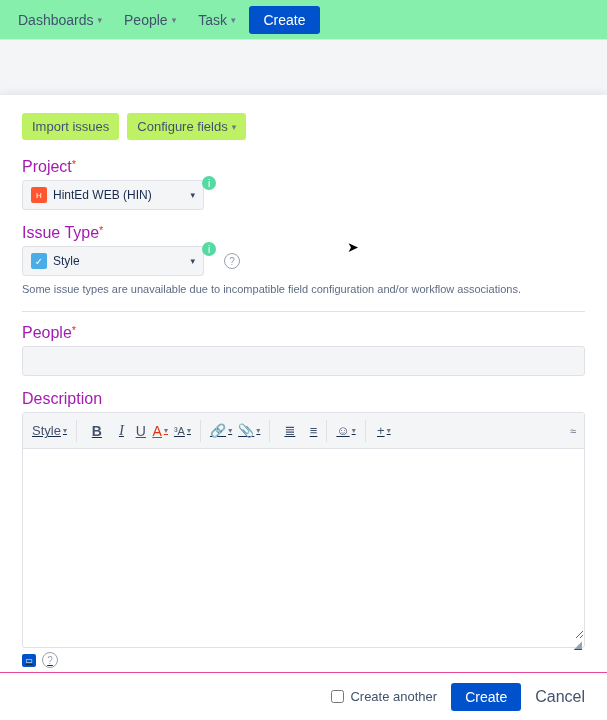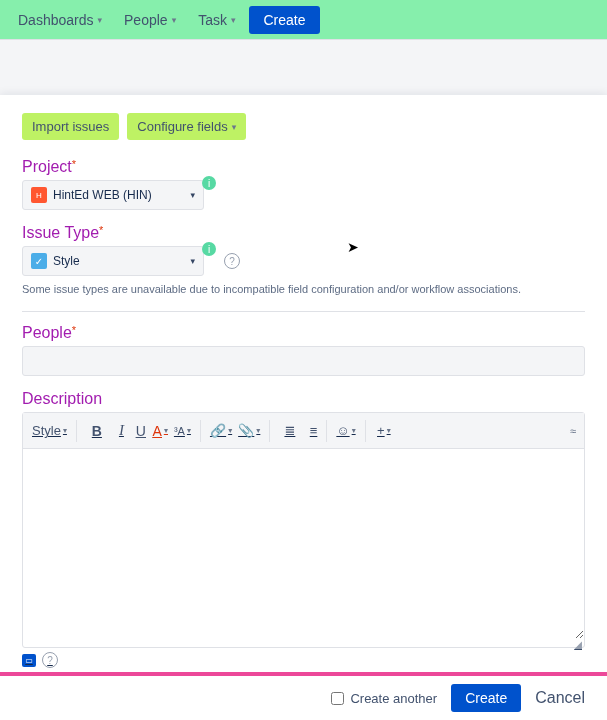--- a/index.html
+++ b/index.html
@@ -227,21 +227,21 @@
     border-radius: 3px;
   }
   .cal-icon { color:#6b778c; font-size:14px; cursor:pointer;}
 
   
   .footer {
     position: absolute;
     left: 0; right: 0; bottom: 0;
     height: 48px;
     background: #fff;
-    border-top: 4px solid #ec4899;
+    border-top: 1px solid #ec4899;
     display: flex;
     align-items: center;
     justify-content: flex-end;
     gap: 14px;
     padding: 0 22px;
   }
   .chkwrap { display: flex; align-items: center; gap: 6px; font-size: 13px; color: #42526e; }
   .chkwrap input { width:13px;height:13px; }
   .btn-primary {
     background: #0052cc;

